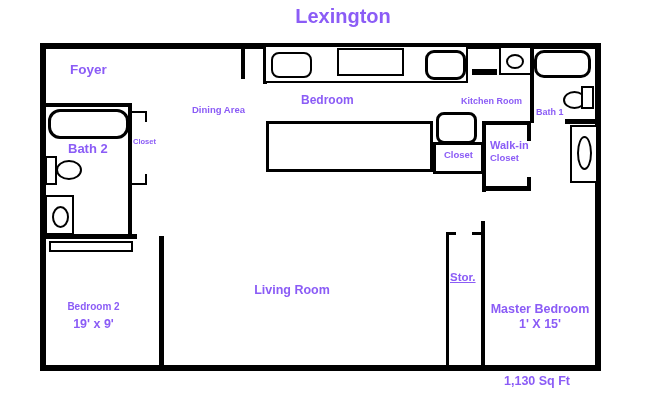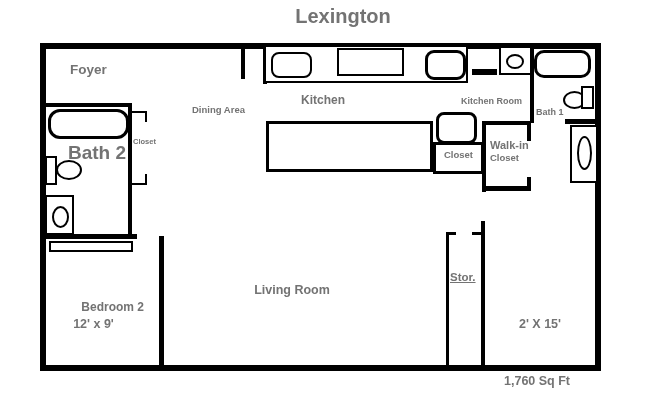--- a/index.html
+++ b/index.html
@@ -1,18 +1,18 @@
 <!DOCTYPE html>
 <html><head>
 <meta charset="utf-8">
 <style>
   html,body{margin:0;padding:0;background:#fff;}
   .canvas{
     position:relative;width:652px;height:416px;background:#ffffff;
-    font-family:"Liberation Sans",sans-serif;font-weight:700;color:#737373;
+    font-family:"Liberation Sans",sans-serif;font-weight:700;color:#8b5cf6;
     overflow:hidden;
   }
   .w{position:absolute;background:#000;}
   .fx{position:absolute;border:2px solid #000;background:#fff;box-sizing:border-box;}
   .lbl{position:absolute;white-space:nowrap;line-height:1.15;text-align:center;}
   .ctr{text-align:center;}
   .title{position:absolute;left:110px;top:5px;width:466px;text-align:center;font-size:20px;letter-spacing:0px;}
 </style>
 </head>
 <body>
@@ -73,32 +73,33 @@
   <div class="w" style="left:482px;top:186px;width:49px;height:5px;"></div>
   <div class="w" style="left:527px;top:177px;width:4px;height:11px;"></div>
 
   <div class="w" style="left:446px;top:232px;width:3px;height:134px;"></div>
   <div class="w" style="left:481px;top:221px;width:4px;height:145px;"></div>
   <div class="w" style="left:446px;top:232px;width:10px;height:3px;"></div>
   <div class="w" style="left:472px;top:232px;width:10px;height:3px;"></div>
 
   <div class="lbl" style="left:70px;top:62px;font-size:13.5px;">Foyer</div>
   <div class="lbl" style="left:176px;top:105px;font-size:9.5px;margin-left:16px;">Dining Area</div>
-  <div class="lbl" style="left:301px;top:94px;font-size:12px;">Kitchen</div>
+  <div class="lbl" style="left:301px;top:94px;font-size:12px;">Bedroom</div>
   <div class="lbl" style="left:461px;top:96px;font-size:9px;">Kitchen Room</div>
   <div class="lbl" style="left:536px;top:107px;font-size:9px;">Bath 1</div>
-  <div class="lbl" style="left:68px;top:142px;font-size:19px;">Bath 2</div>
+  <div class="lbl" style="left:68px;top:142px;font-size:13px;">Bath 2</div>
   <div class="lbl" style="left:133px;top:138px;font-size:7.5px;">Closet</div>
   <div class="lbl ctr" style="left:433px;top:150px;width:51px;font-size:9.5px;">Closet</div>
   <div class="lbl" style="left:490px;top:139px;font-size:11px;">Walk-in</div>
   <div class="lbl" style="left:490px;top:153px;font-size:9.5px;">Closet</div>
   <div class="lbl" style="left:450px;top:271px;font-size:11.5px;text-decoration:underline;">Stor.</div>
 
-  <div class="lbl ctr" style="left:43px;top:301px;width:101px;font-size:12px;text-align:right;">Bedroom 2</div>
-  <div class="lbl ctr" style="left:43px;top:317px;width:101px;font-size:12.5px;">12' x 9'</div>
+  <div class="lbl ctr" style="left:43px;top:301px;width:101px;font-size:10px;">Bedroom 2</div>
+  <div class="lbl ctr" style="left:43px;top:317px;width:101px;font-size:12.5px;">19' x 9'</div>
 
   <div class="lbl ctr" style="left:242px;top:283px;width:100px;font-size:12.5px;text-align:center;">Living Room</div>
 
-  <div class="lbl ctr" style="left:480px;top:317px;width:120px;font-size:12.5px;">2' X 15'</div>
+  <div class="lbl ctr" style="left:480px;top:302px;width:120px;font-size:12.5px;">Master Bedroom</div>
+  <div class="lbl ctr" style="left:480px;top:317px;width:120px;font-size:12.5px;">1' X 15'</div>
 
-  <div class="lbl" style="left:504px;top:374px;font-size:12.5px;">1,760 Sq Ft</div>
+  <div class="lbl" style="left:504px;top:374px;font-size:12.5px;">1,130 Sq Ft</div>
 
 </div>
 
 </body></html>

